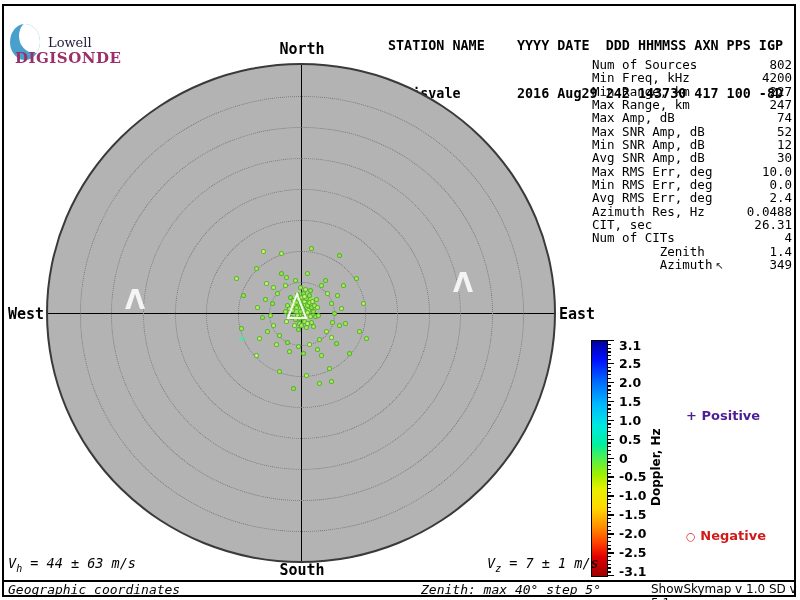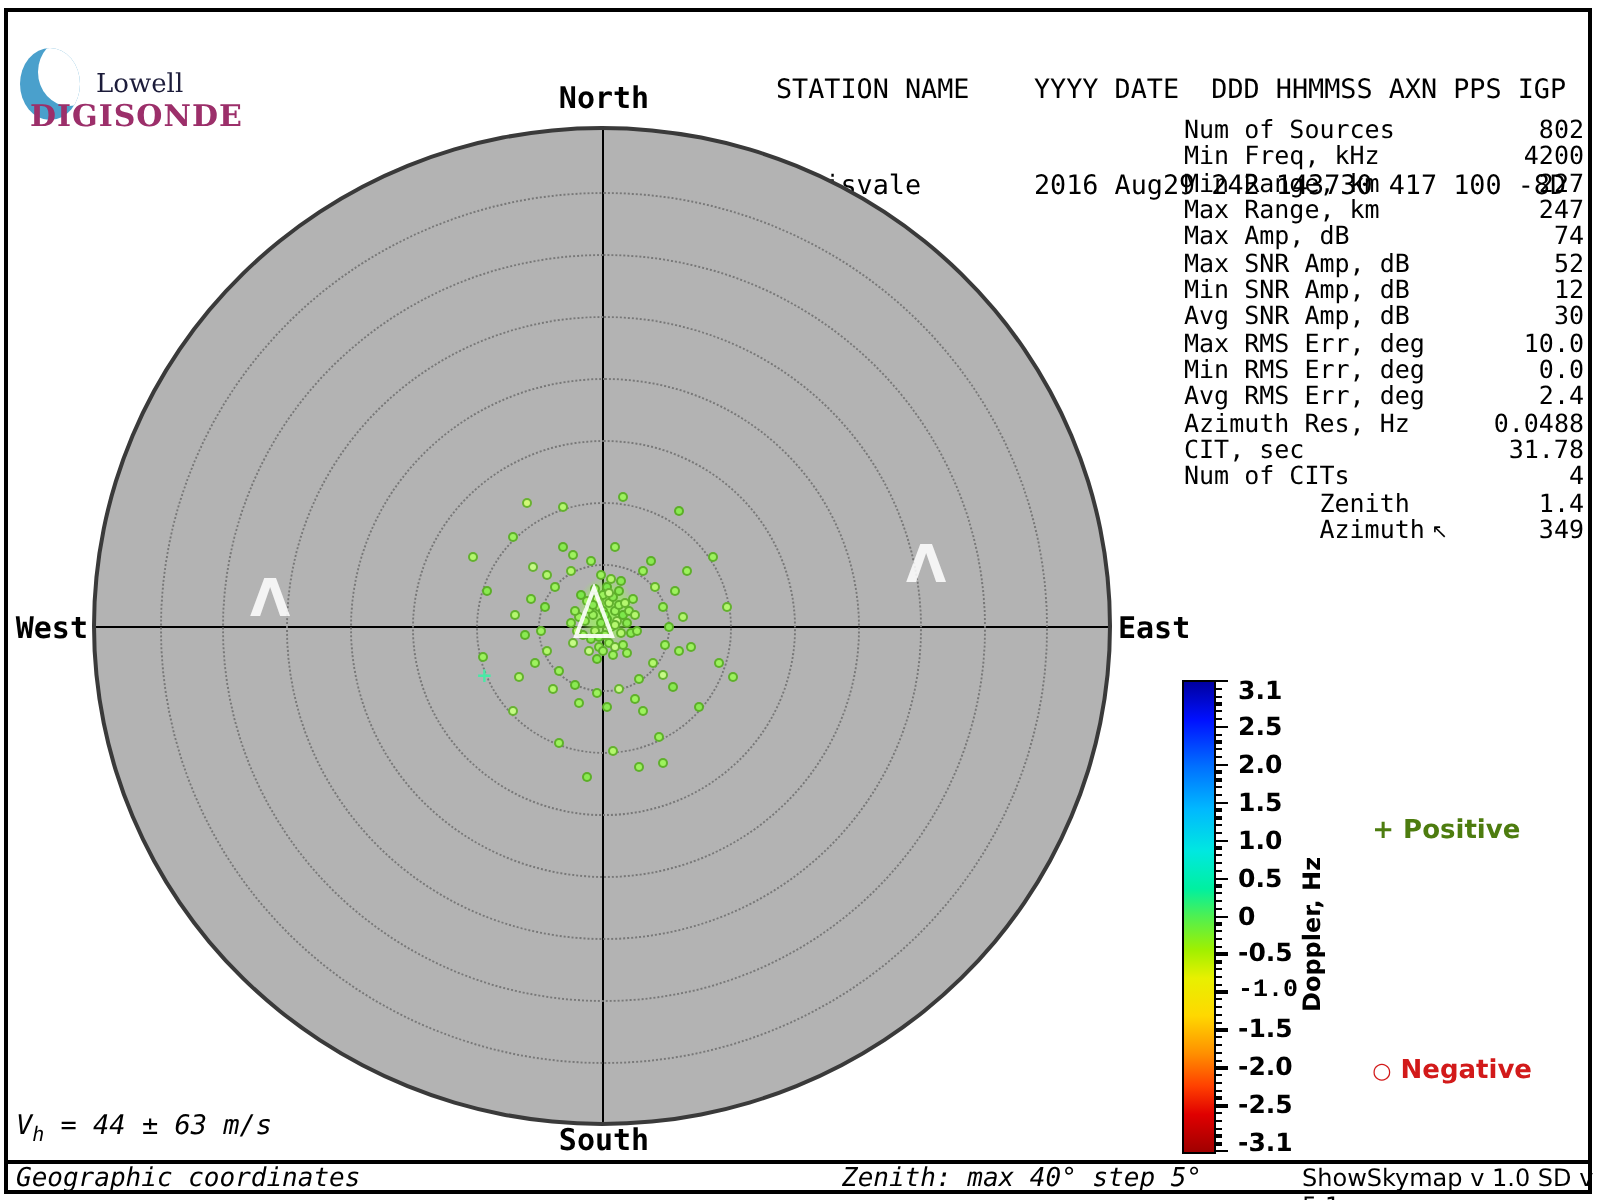--- a/index.html
+++ b/index.html
@@ -11,21 +11,21 @@
 
   
   #logo{position:absolute;left:10px;top:24px;width:150px;height:42px}
   .crescent{position:absolute;left:0;top:0;width:30px;height:36px;border-radius:50%;overflow:hidden}
   .crescent-inner{position:absolute;left:9px;top:-5px;width:31px;height:34px;border-radius:50%;background:#fff}
   .brand-top{position:absolute;left:38px;top:11px;font-family:"DejaVu Serif",serif;font-size:13px;color:#1c1c3a}
   .brand-bottom{position:absolute;left:5px;top:25px;font-family:"DejaVu Serif",serif;font-size:15px;font-weight:bold;letter-spacing:.5px}
 
   
   #header-block{position:absolute;left:388px;top:6px;font-size:13.4px;line-height:16px;
-                font-weight:normal;white-space:pre}
+                font-weight:bold;white-space:pre}
 
   
   #disc{position:absolute;left:46px;top:63px;width:510px;height:500px;background:#b3b3b3;
         border:2px solid #3a3a3a;border-radius:50%;box-sizing:border-box;overflow:hidden}
   .ring{position:absolute;border:1px dotted #787878;border-radius:50%}
   .axis-v{position:absolute;left:252.5px;top:0;width:1.5px;height:100%;background:#000}
   .axis-h{position:absolute;left:0;top:247.5px;width:100%;height:1.5px;background:#000}
   .beam{position:absolute;color:rgba(255,255,255,.85);font-family:"DejaVu Sans",sans-serif;
         font-size:26px;line-height:26px;font-weight:bold}
   .dot{position:absolute;width:5px;height:5px;border-radius:50%;box-sizing:border-box;
@@ -238,21 +238,21 @@
       <div class="srow"><span>Min Range, km</span><span>227</span></div>
       <div class="srow"><span>Max Range, km</span><span>247</span></div>
       <div class="srow"><span>Max Amp, dB</span><span>74</span></div>
       <div class="srow"><span>Max SNR Amp, dB</span><span>52</span></div>
       <div class="srow"><span>Min SNR Amp, dB</span><span>12</span></div>
       <div class="srow"><span>Avg SNR Amp, dB</span><span>30</span></div>
       <div class="srow"><span>Max RMS Err, deg</span><span>10.0</span></div>
       <div class="srow"><span>Min RMS Err, deg</span><span>0.0</span></div>
       <div class="srow"><span>Avg RMS Err, deg</span><span>2.4</span></div>
       <div class="srow"><span>Azimuth Res, Hz</span><span>0.0488</span></div>
-      <div class="srow"><span>CIT, sec</span><span>31.78</span></div>
+      <div class="srow"><span>CIT, sec</span><span>26.31</span></div>
       <div class="srow"><span>Num of CITs</span><span>4</span></div>
       <div class="srow"><span>         Zenith</span><span>1.4</span></div>
       <div class="srow"><span>         Azimuth<span class="arrow"> ↖</span></span><span>349</span></div>
     </div>
 
   <div id="cbar" style="background: linear-gradient(rgb(0, 0, 160) 0%, rgb(0, 16, 255) 8%, rgb(0, 112, 255) 18%, rgb(0, 184, 255) 27%, rgb(0, 232, 224) 36%, rgb(0, 240, 160) 44%, rgb(80, 240, 80) 50%, rgb(160, 240, 0) 57%, rgb(232, 240, 0) 63%, rgb(255, 216, 0) 71%, rgb(255, 144, 0) 79%, rgb(255, 64, 0) 86%, rgb(224, 0, 0) 92%, rgb(160, 0, 0) 100%);"></div>
   <div id="cbar-ticks">
       <div class="tick" style="left: 0px; top: 0px; width: 7px;"></div>
       <div class="tick" style="left: 0px; top: 22.7419px; width: 7px;"></div>
       <div class="tick" style="left: 0px; top: 41.6935px; width: 7px;"></div>
@@ -319,34 +319,37 @@
     </div>
   <div id="cbar-labels">
       <div class="clab" style="top: 5px;">3.1</div>
       <div class="clab" style="top: 22.7419px;">2.5</div>
       <div class="clab" style="top: 41.6935px;">2.0</div>
       <div class="clab" style="top: 60.6452px;">1.5</div>
       <div class="clab" style="top: 79.5968px;">1.0</div>
       <div class="clab" style="top: 98.5484px;">0.5</div>
       <div class="clab" style="top: 117.5px;">0</div>
       <div class="clab" style="top: 136.452px;">-0.5</div>
-      <div class="clab" style="top: 155.403px; font-family: Liberation Mono, monospace;">-1.0</div>
+      <div class="clab" style="top: 155.403px;">-1.0</div>
       <div class="clab" style="top: 174.355px;">-1.5</div>
       <div class="clab" style="top: 193.306px;">-2.0</div>
       <div class="clab" style="top: 212.258px;">-2.5</div>
       <div class="clab" style="top: 231px;">-3.1</div>
     </div>
   <div id="cbar-title">Doppler, Hz</div>
 
-  <div class="legend" id="legend-pos" style="color: #4d7c0f;">
+  <div class="legend" id="legend-pos" style="color: #4c1d95;">
     <span class="mk">+</span><span> </span><span>Positive</span>
   </div>
   <div class="legend" id="legend-neg" style="color: rgb(210, 26, 26);">
     <span class="mk">○</span><span> </span><span>Negative</span>
   </div>
 
   <div class="foot" id="vh">
     <span>V</span><sub>h</sub><span> = 44 ± 63 m/s</span>
+  </div>
+  <div class="foot" id="vz">
+    <span>V</span><sub>z</sub><span> = 7 ± 1 m/s</span>
   </div>
   <div class="foot" id="coords">Geographic coordinates</div>
   <div class="foot" id="zen">Zenith: max 40°  step 5°</div>
   <div id="version">ShowSkymap v 1.0  SD v 5.1</div>
 </div>
 
 </body></html>

